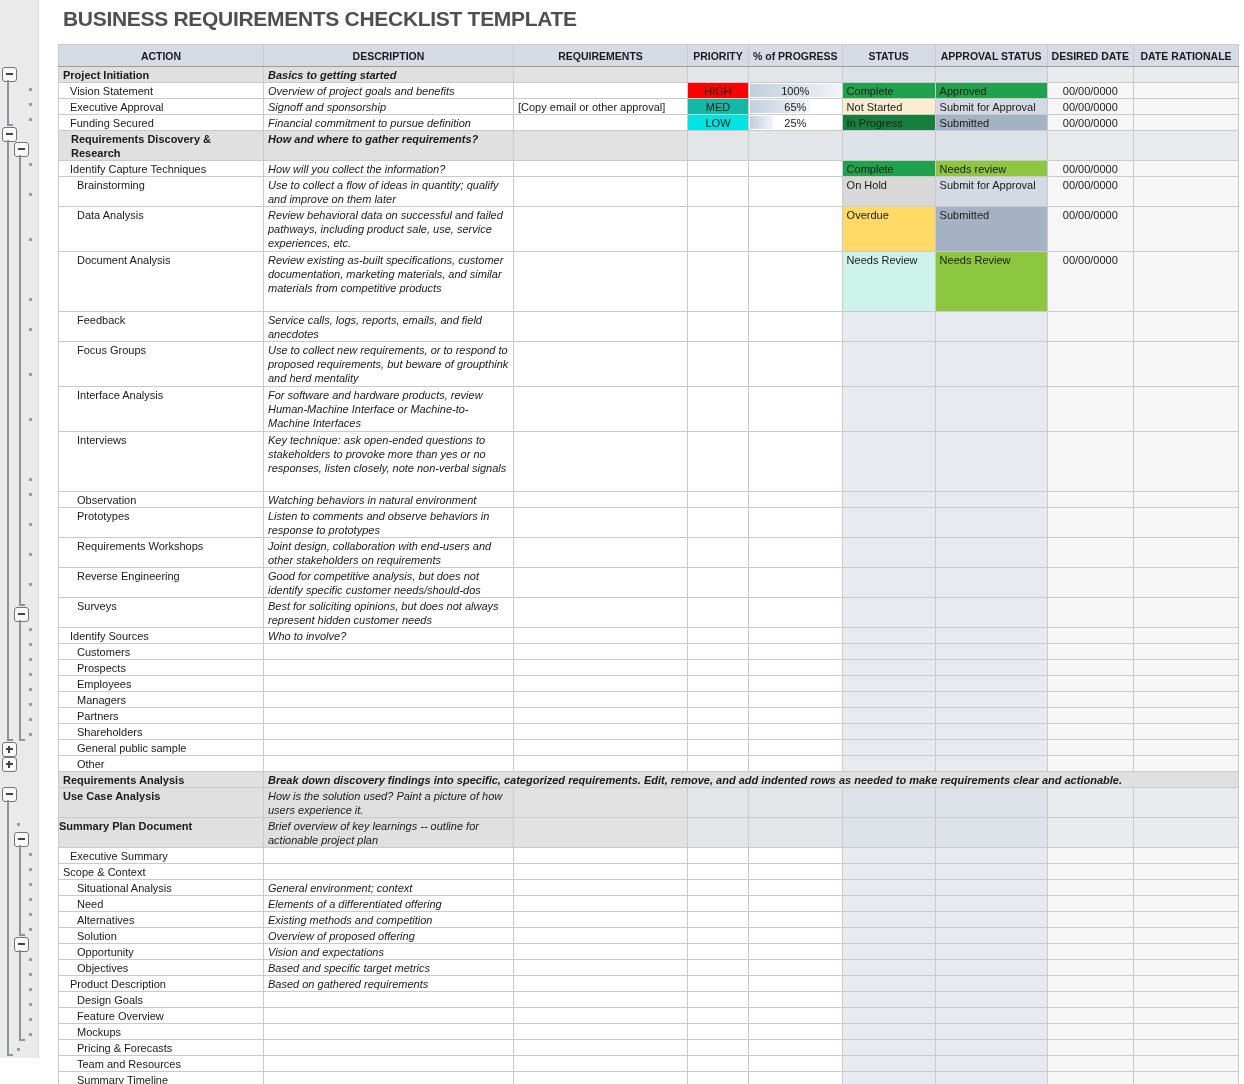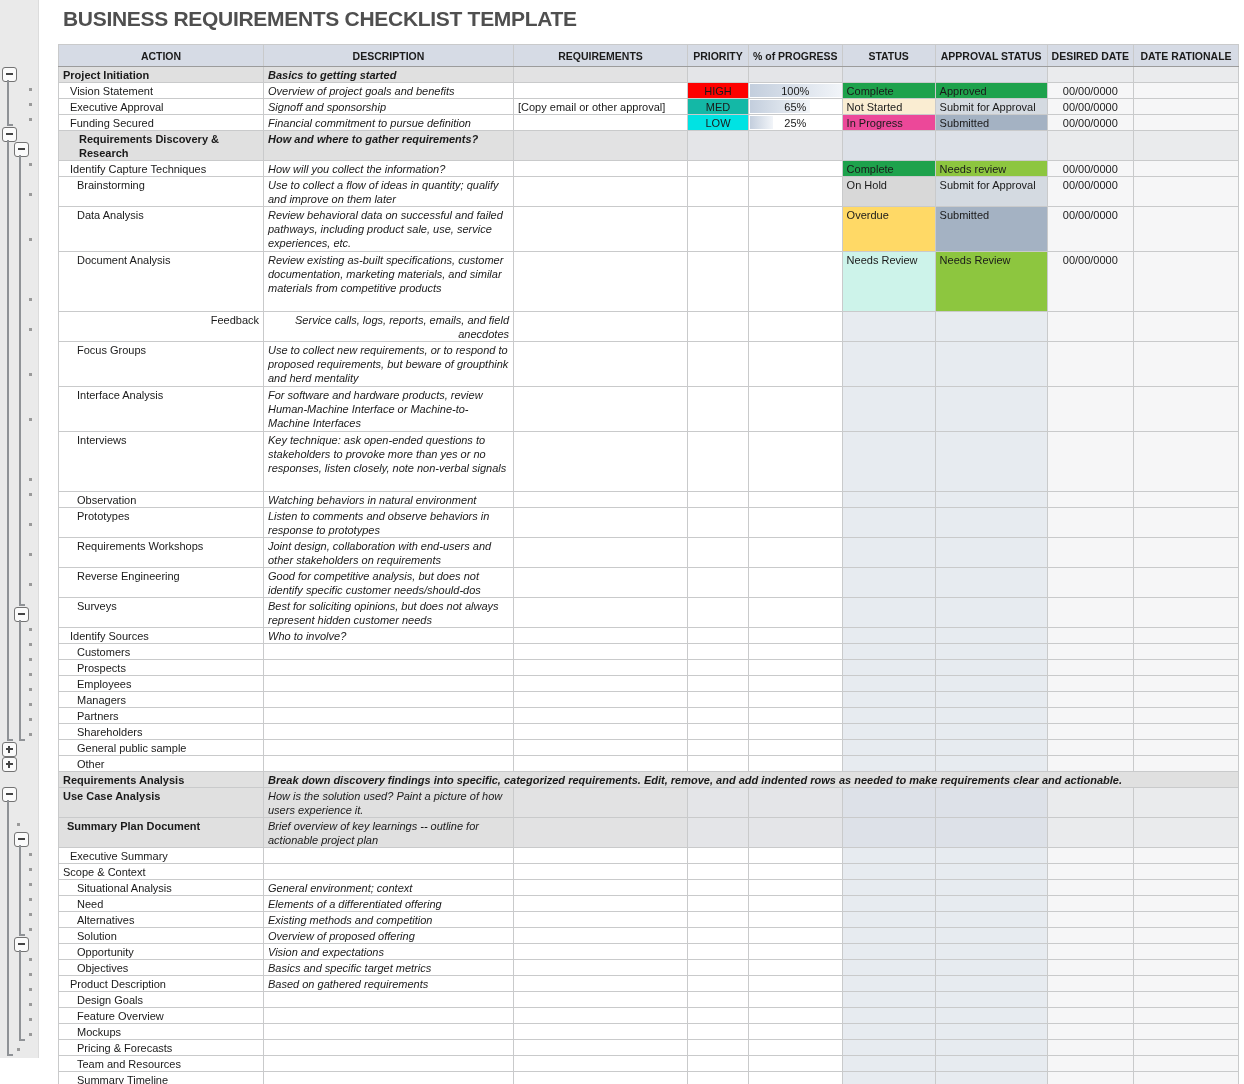--- a/index.html
+++ b/index.html
@@ -170,27 +170,27 @@
         </tr>
         <tr class="item" style="height: 15px;">
           <td class="c-a" style="padding-left: 11px;">Funding Secured</td>
           <td class="c-d">Financial commitment to pursue definition</td>
           <td class="c-r"></td>
           <td class="c-p" style="background: rgb(0, 227, 227);">LOW</td>
           <td class="c-g">
             <div class="pbar" style="width: 25%;"></div>
             <span class="pval">25%</span>
           </td>
-          <td class="c-s" style="background: #ec4899;">In Progress</td>
+          <td class="c-s" style="background: #15803d;">In Progress</td>
           <td class="c-ap" style="background: rgb(164, 178, 195);">Submitted</td>
           <td class="c-dt">00/00/0000</td>
           <td class="c-rt"></td>
         </tr>
         <tr class="sec" style="height: 15px;">
-          <td class="c-a" style="padding-left: 20px;">Requirements Discovery &amp; Research</td>
+          <td class="c-a" style="padding-left: 12px;">Requirements Discovery &amp; Research</td>
           <td class="c-d">How and where to gather requirements?</td>
           <td class="c-r"></td>
           <td class="c-p"></td>
           <td class="c-g"></td>
           <td class="c-s"></td>
           <td class="c-ap"></td>
           <td class="c-dt"></td>
           <td class="c-rt"></td>
         </tr>
         <tr class="item" style="height: 15px;">
@@ -230,21 +230,21 @@
           <td class="c-a" style="padding-left: 18px;">Document Analysis</td>
           <td class="c-d">Review existing as-built specifications, customer documentation, marketing materials, and similar materials from competitive products</td>
           <td class="c-r"></td>
           <td class="c-p"></td>
           <td class="c-g"></td>
           <td class="c-s" style="background: rgb(205, 243, 234);">Needs Review</td>
           <td class="c-ap" style="background: rgb(141, 198, 63);">Needs Review</td>
           <td class="c-dt">00/00/0000</td>
           <td class="c-rt"></td>
         </tr>
-        <tr class="item" style="height: 30px; text-align: right;">
+        <tr class="item" style="height: 30px;">
           <td class="c-a" style="padding-left: 18px;">Feedback</td>
           <td class="c-d">Service calls, logs, reports, emails, and field anecdotes</td>
           <td class="c-r"></td>
           <td class="c-p"></td>
           <td class="c-g"></td>
           <td class="c-s"></td>
           <td class="c-ap"></td>
           <td class="c-dt"></td>
           <td class="c-rt"></td>
         </tr>
@@ -444,21 +444,21 @@
           <td class="c-d">How is the solution used? Paint a picture of how users experience it.</td>
           <td class="c-r"></td>
           <td class="c-p"></td>
           <td class="c-g"></td>
           <td class="c-s"></td>
           <td class="c-ap"></td>
           <td class="c-dt"></td>
           <td class="c-rt"></td>
         </tr>
         <tr class="sub" style="height: 30px;">
-          <td class="c-a" style="padding-left: 8px; margin-left: 43px;">Summary Plan Document</td>
+          <td class="c-a" style="padding-left: 0; margin-left: 43px;">Summary Plan Document</td>
           <td class="c-d">Brief overview of key learnings -- outline for actionable project plan</td>
           <td class="c-r"></td>
           <td class="c-p"></td>
           <td class="c-g"></td>
           <td class="c-s"></td>
           <td class="c-ap"></td>
           <td class="c-dt"></td>
           <td class="c-rt"></td>
         </tr>
         <tr class="item" style="height: 15px;">
@@ -533,21 +533,21 @@
           <td class="c-r"></td>
           <td class="c-p"></td>
           <td class="c-g"></td>
           <td class="c-s"></td>
           <td class="c-ap"></td>
           <td class="c-dt"></td>
           <td class="c-rt"></td>
         </tr>
         <tr class="item" style="height: 15px;">
           <td class="c-a" style="padding-left: 18px;">Objectives</td>
-          <td class="c-d">Basics and specific target metrics</td>
+          <td class="c-d">Based and specific target metrics</td>
           <td class="c-r"></td>
           <td class="c-p"></td>
           <td class="c-g"></td>
           <td class="c-s"></td>
           <td class="c-ap"></td>
           <td class="c-dt"></td>
           <td class="c-rt"></td>
         </tr>
         <tr class="item" style="height: 15px;">
           <td class="c-a" style="padding-left: 11px;">Product Description</td>

